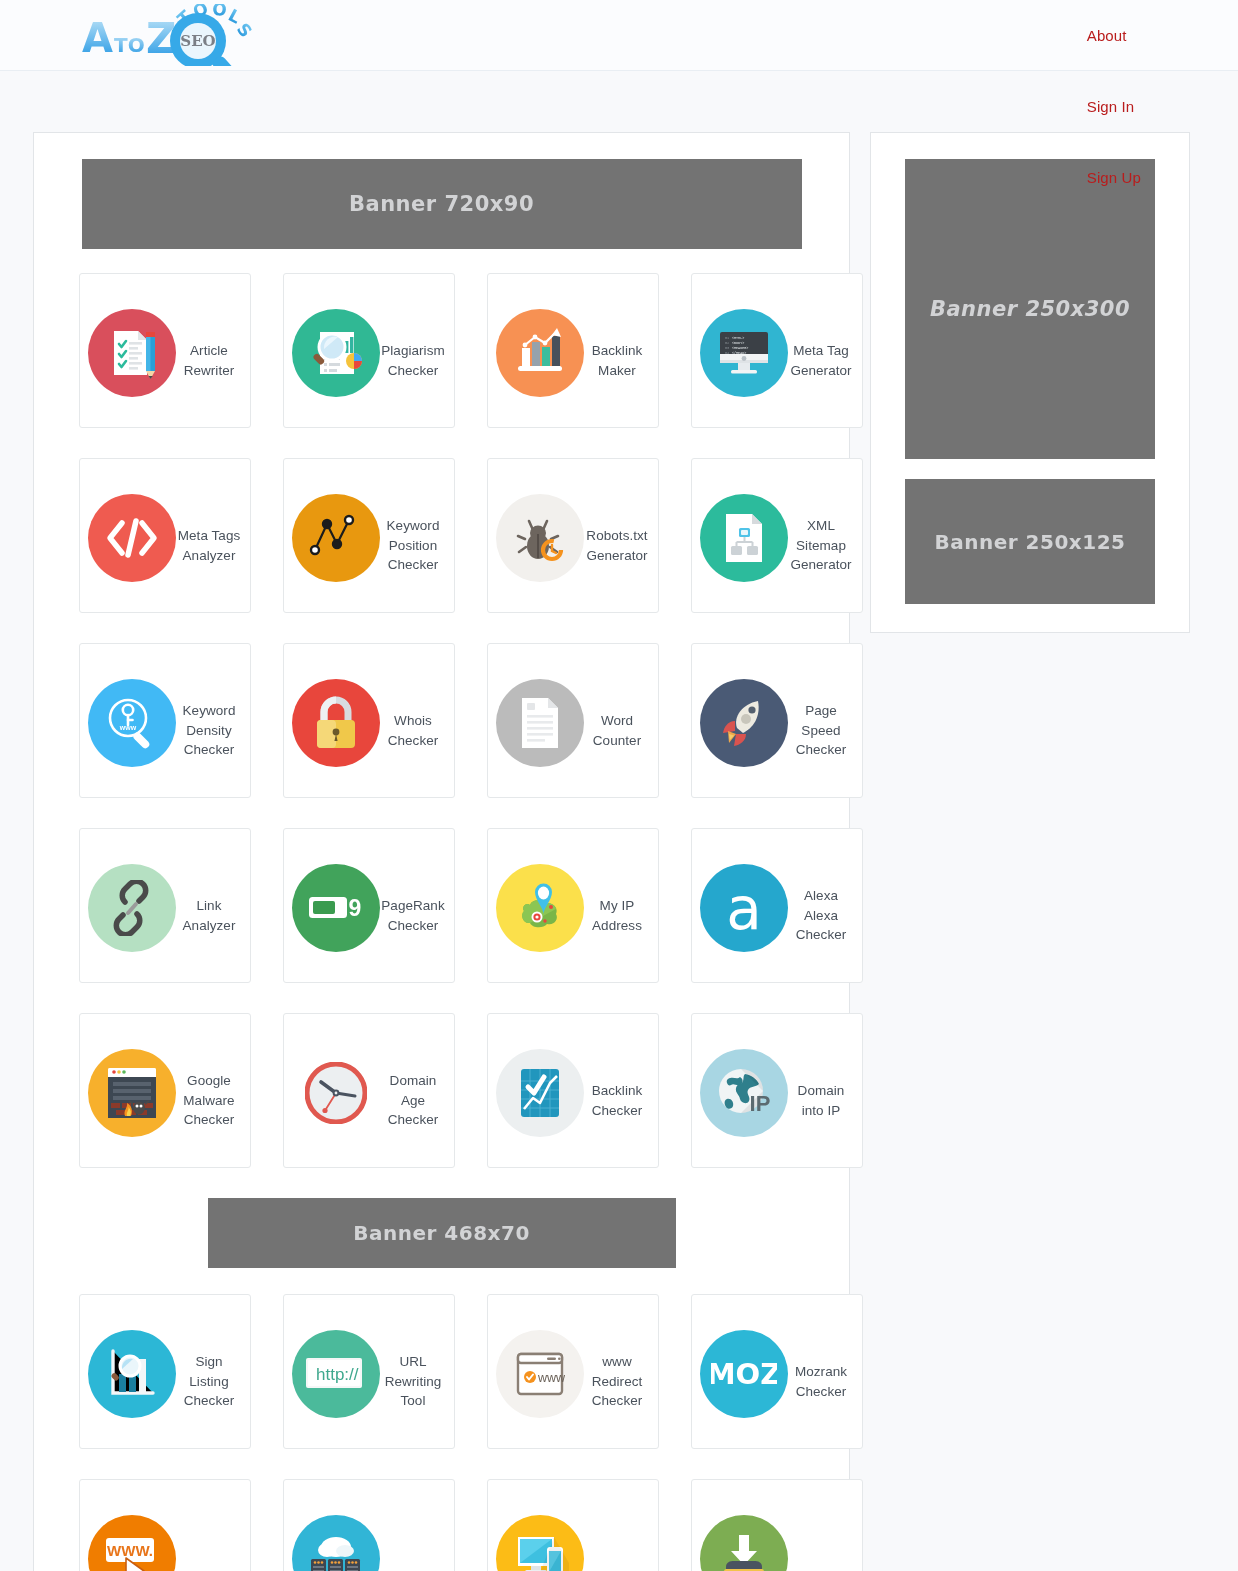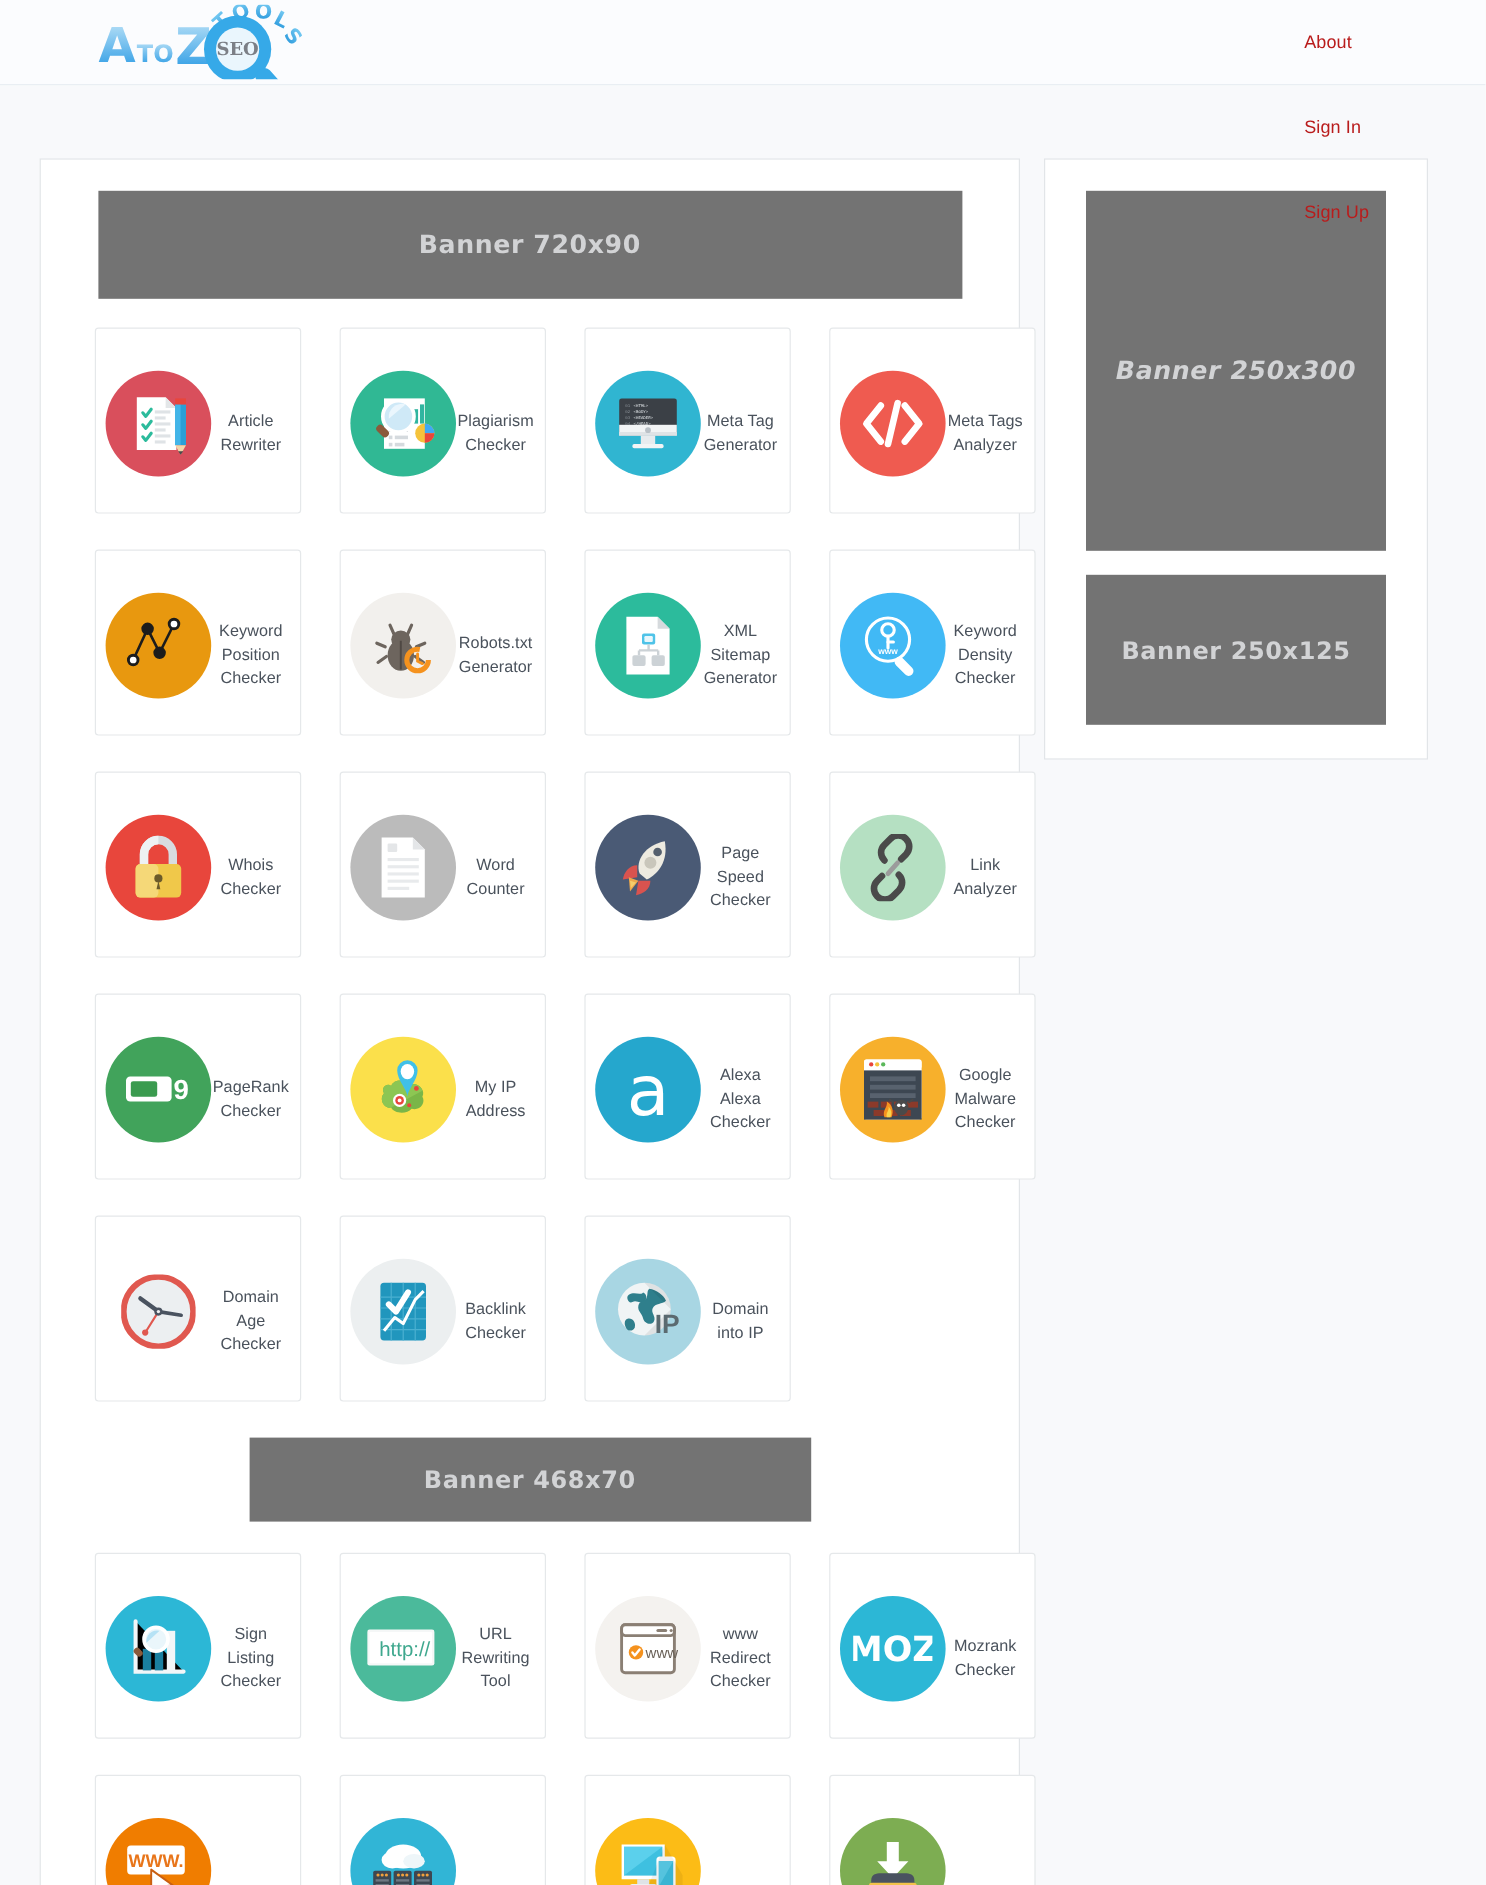--- a/index.html
+++ b/index.html
@@ -225,20 +225,39 @@
       <path d="M8 0 L8 8 A8 8 0 0 0 16 0 Z" fill="#e8463c"></path>
               </g>
     <g transform="translate(8,6)">
       <circle cx="16" cy="16" r="13" fill="#cfe9f7" stroke="#fff" stroke-width="3"></circle>
       <path d="M8 18a11 11 0 0 1 14-12z" fill="#eaf6fd"></path>
       <rect x="-3" y="25" width="12" height="6.5" rx="3" transform="rotate(45 3 28)" fill="#8a5a3b"></rect>
               </g>
             </svg>
           </div>
           <div class="tool-label">Plagiarism Checker</div>
+        </a>
+        <a class="tool-card" href="#">
+          <div class="tool-icon" style="background: rgb(247, 145, 83);">
+            <svg width="56" height="56" viewBox="0 0 56 56">
+    <rect x="6" y="41" width="44" height="5" rx="2.5" fill="#fff"></rect>
+    <rect x="10" y="23" width="8" height="18" fill="#fff"></rect>
+    <rect x="20" y="17" width="8" height="24" fill="#96a2ac"></rect>
+    <rect x="30" y="22" width="8" height="19" fill="#3dbd9d"></rect>
+    <rect x="40" y="11" width="8" height="30" fill="#46505b"></rect>
+    <polyline points="13,20 23,12 33,18 45,6" fill="none" stroke="#fff" stroke-width="2.2"></polyline>
+    <g fill="#fff">
+                <circle cx="13" cy="20" r="2.4"></circle>
+                <circle cx="23" cy="12" r="2.4"></circle>
+                <circle cx="33" cy="18" r="2.4"></circle>
+              </g>
+    <polygon points="45,3 49,12 40,10" fill="#fff"></polygon>
+            </svg>
+          </div>
+          <div class="tool-label">Backlink Maker</div>
         </a>
         <a class="tool-card" href="#">
           <div class="tool-icon" style="background: rgb(48, 181, 209);">
             <svg width="58" height="58" viewBox="0 0 58 58">
     <rect x="5" y="8" width="48" height="31" rx="2" fill="#3b4046"></rect>
     <rect x="5" y="30" width="48" height="9" rx="0" fill="#f2f4f5"></rect>
     <rect x="5" y="36" width="48" height="3" fill="#dfe3e6"></rect>
     <circle cx="29" cy="34.5" r="2.4" fill="#b9c0c6"></circle>
     <rect x="23" y="39" width="12" height="8" fill="#e7ebee"></rect>
     <rect x="16" y="46" width="26" height="3.5" rx="1.5" fill="#f2f4f5"></rect>

